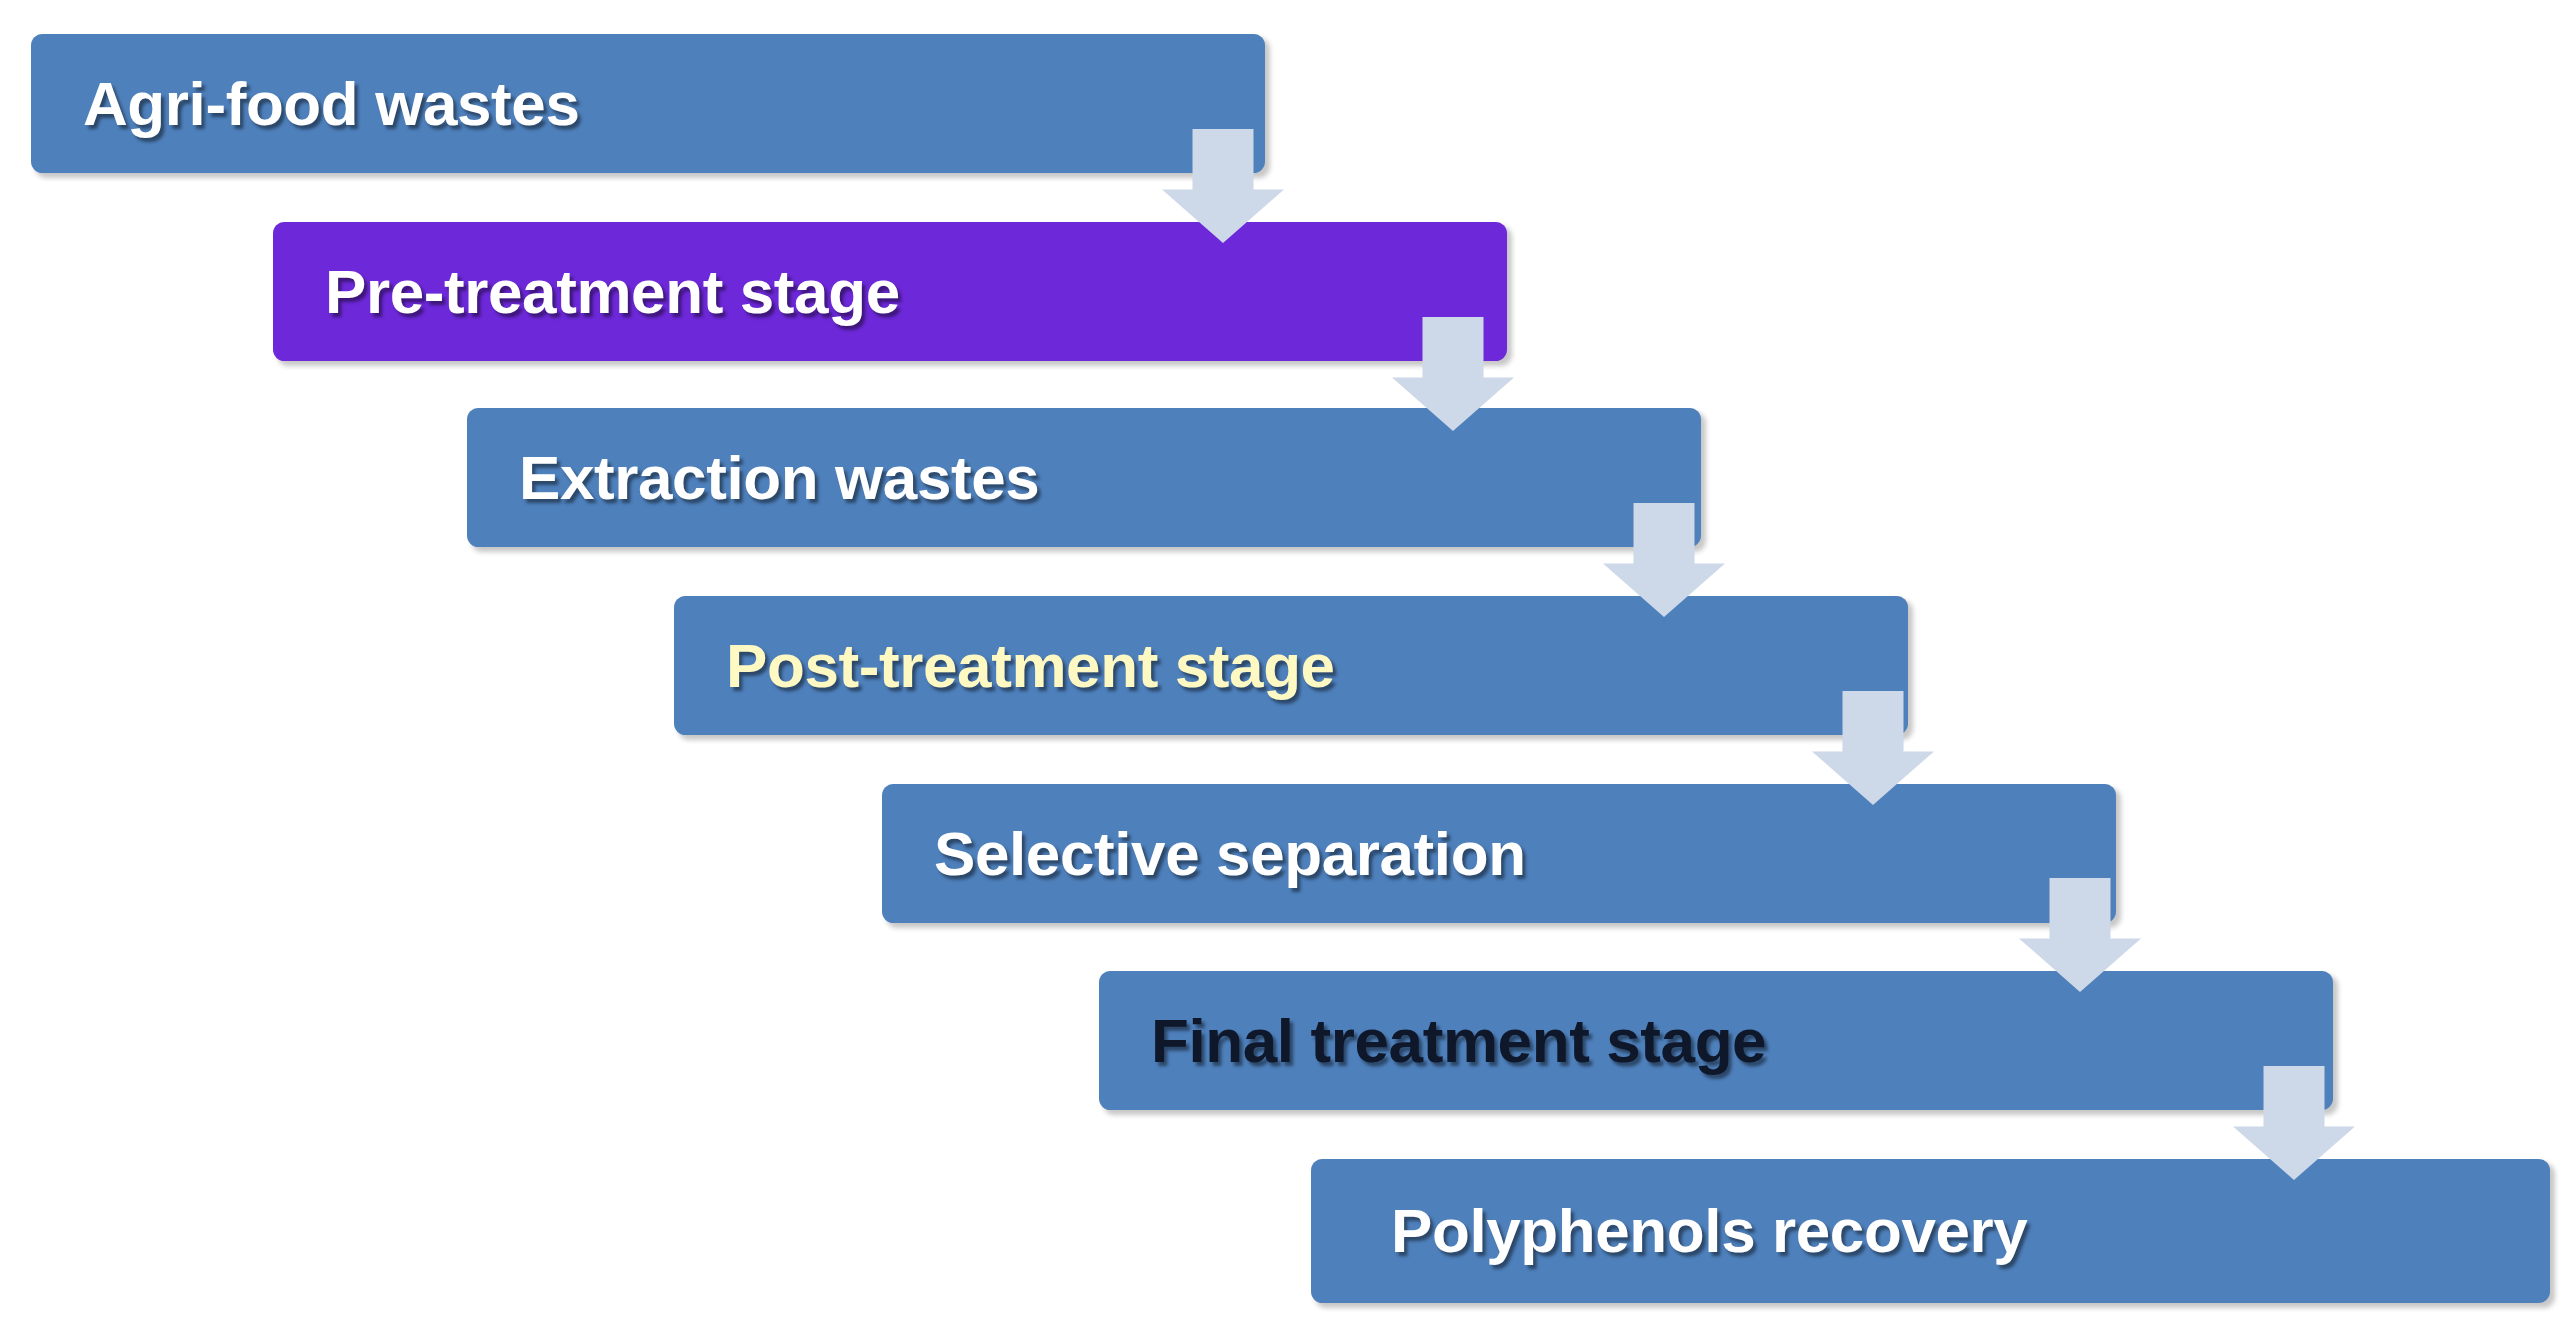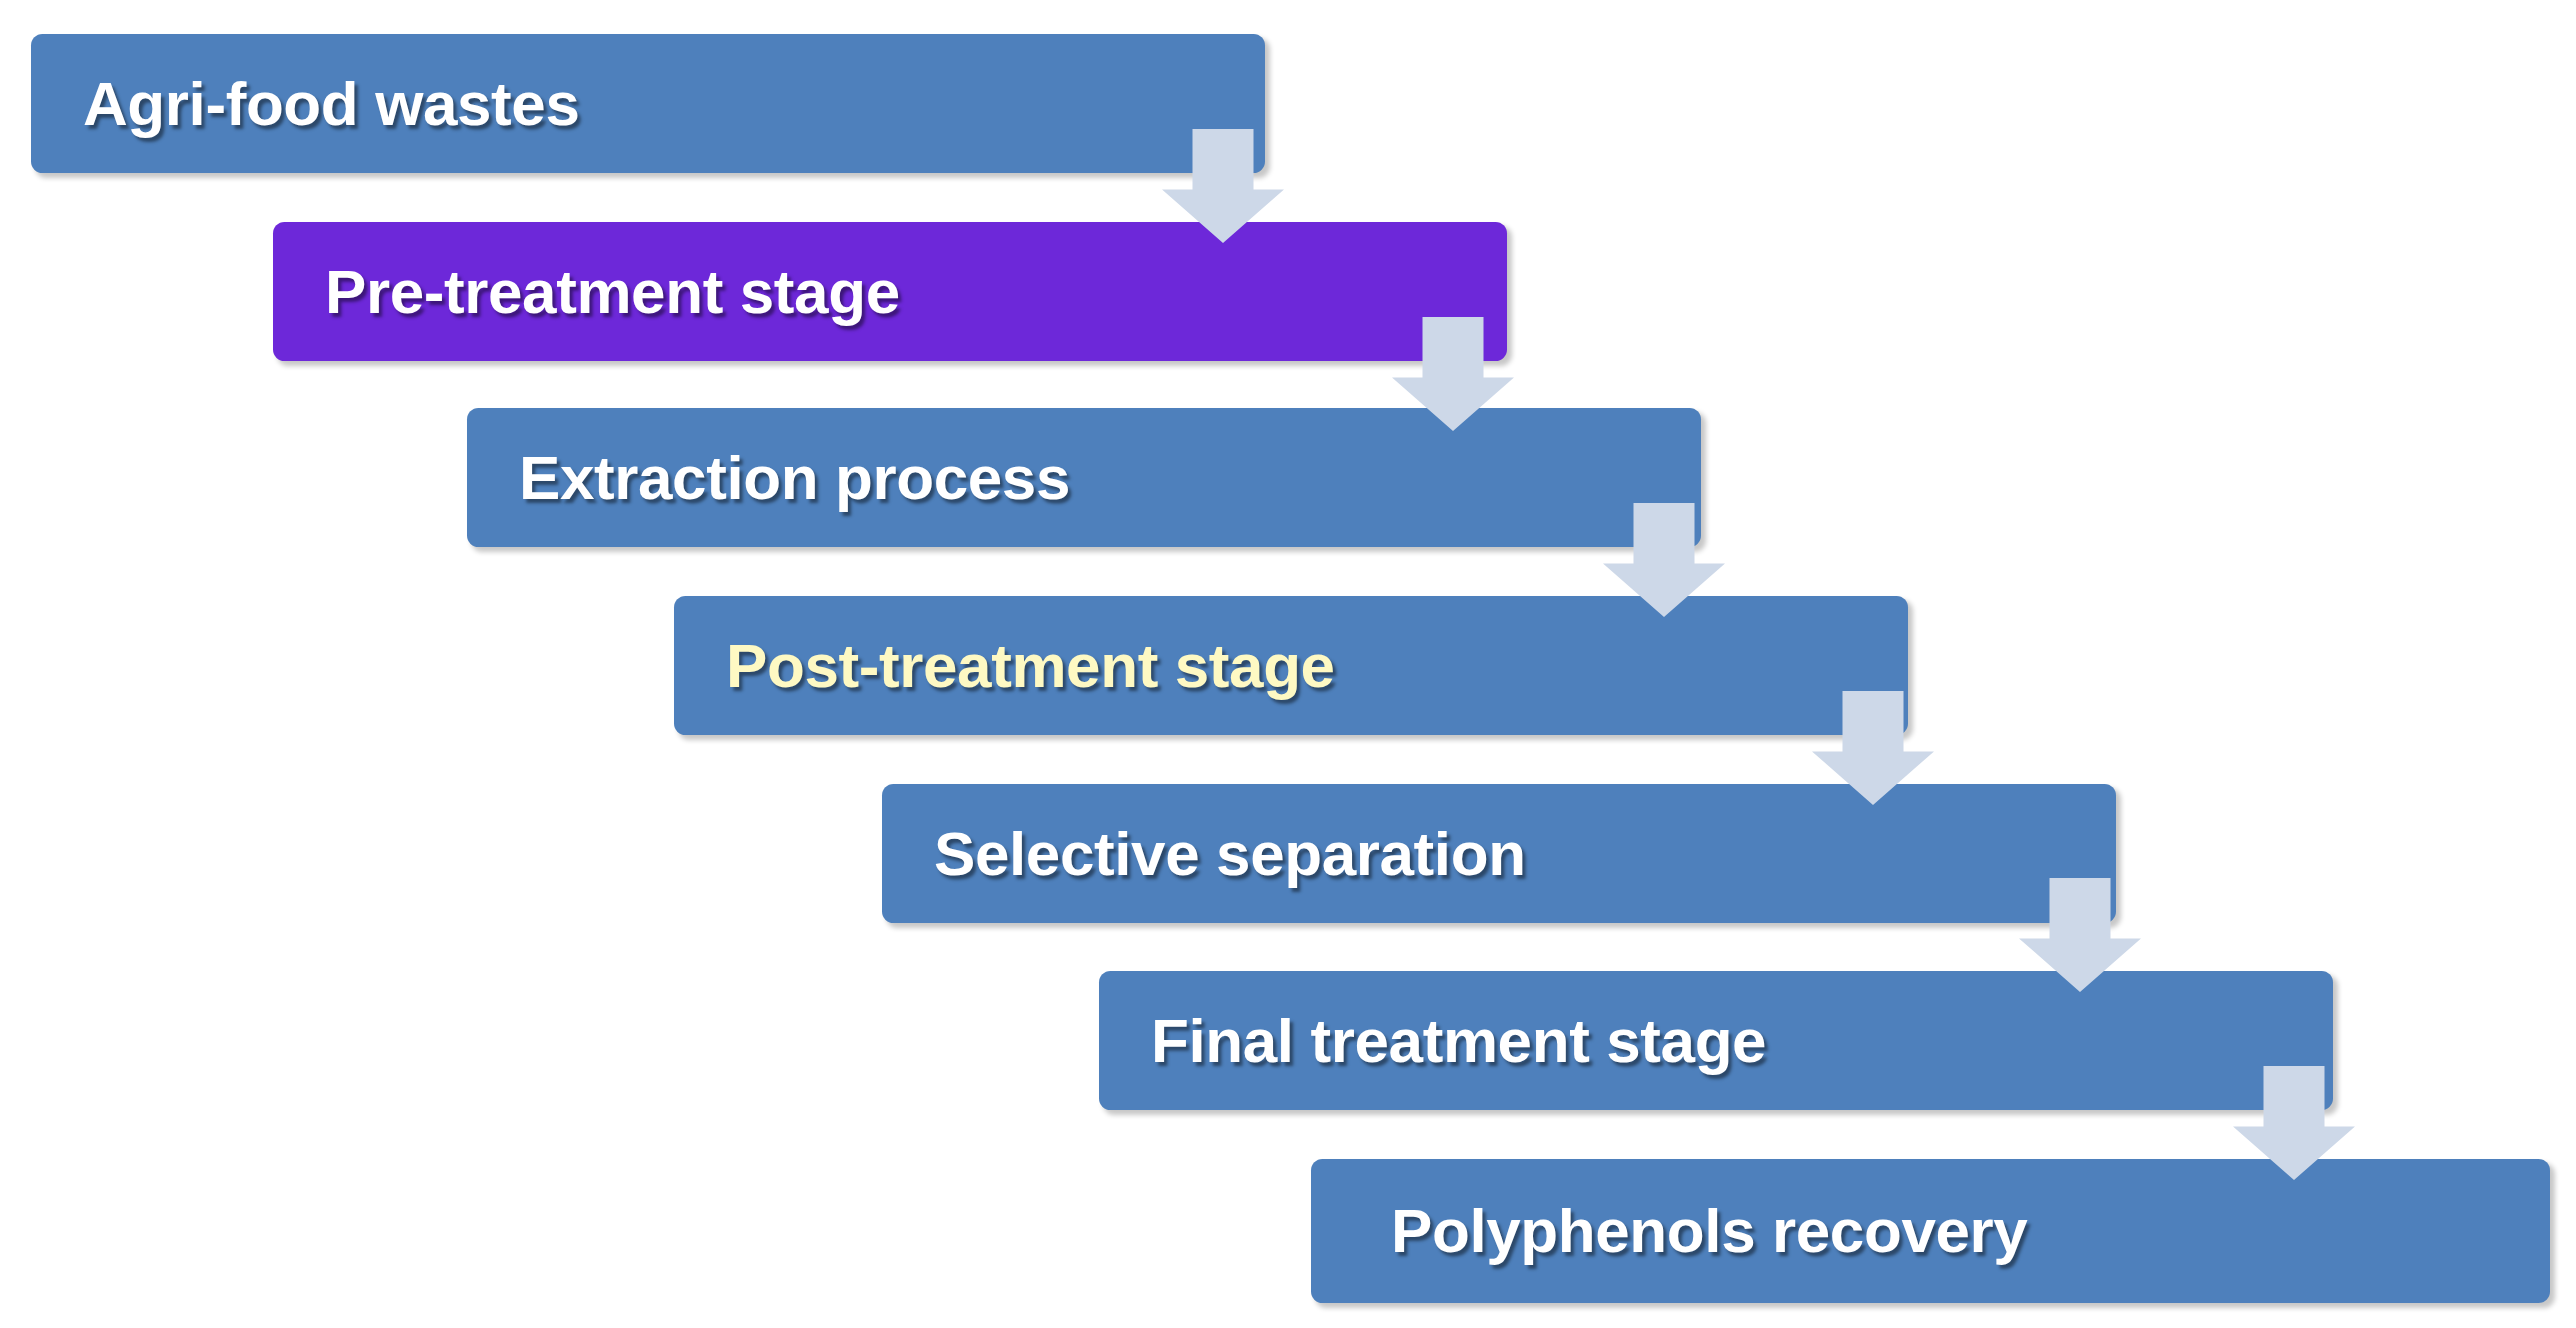--- a/index.html
+++ b/index.html
@@ -49,30 +49,30 @@
 
 <div id="canvas">
 
   <div class="stage-box" style="left: 31px; top: 34px; width: 1234px; height: 139px; background: rgb(78, 128, 188);">
     <span class="stage-label" style="color: rgb(255, 255, 255);">Agri-food wastes</span>
   </div>
   <div class="stage-box" style="left: 273px; top: 222px; width: 1234px; height: 139px; background: #6d28d9;">
     <span class="stage-label" style="color: rgb(255, 255, 255);">Pre-treatment stage</span>
   </div>
   <div class="stage-box" style="left: 467px; top: 408px; width: 1234px; height: 139px; background: rgb(78, 128, 188);">
-    <span class="stage-label" style="color: rgb(255, 255, 255);">Extraction process</span>
+    <span class="stage-label" style="color: rgb(255, 255, 255);">Extraction wastes</span>
   </div>
   <div class="stage-box" style="left: 674px; top: 596px; width: 1234px; height: 139px; background: rgb(78, 128, 188);">
     <span class="stage-label" style="color: #fef9c3;">Post-treatment stage</span>
   </div>
   <div class="stage-box" style="left: 882px; top: 784px; width: 1234px; height: 139px; background: rgb(78, 128, 188);">
     <span class="stage-label" style="color: rgb(255, 255, 255);">Selective separation</span>
   </div>
   <div class="stage-box" style="left: 1099px; top: 971px; width: 1234px; height: 139px; background: rgb(78, 128, 188);">
-    <span class="stage-label" style="color: #ffffff;">Final treatment stage</span>
+    <span class="stage-label" style="color: #0f172a;">Final treatment stage</span>
   </div>
   <div class="stage-box" style="left: 1311px; top: 1159px; width: 1239px; height: 144px; background: rgb(78, 128, 188);">
     <span class="stage-label" style="color: rgb(255, 255, 255); margin-left: 28px;">Polyphenols recovery</span>
   </div>
 
   <span class="flow-arrow" style="left: 1162px; top: 129px; width: 122px; height: 114px;">
       <svg width="122" height="114" viewBox="0 0 150 140">
         <polygon points="37.5,0 112.5,0 112.5,74.2 150,74.2 75,140 0,74.2 37.5,74.2" fill="#CDD8E8"></polygon>
       </svg>
     </span>

